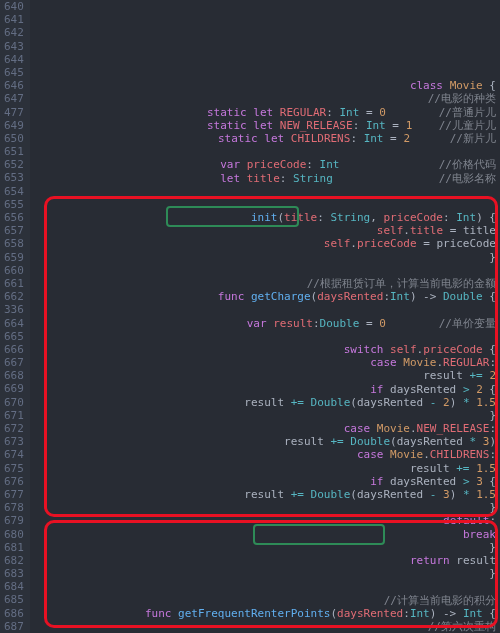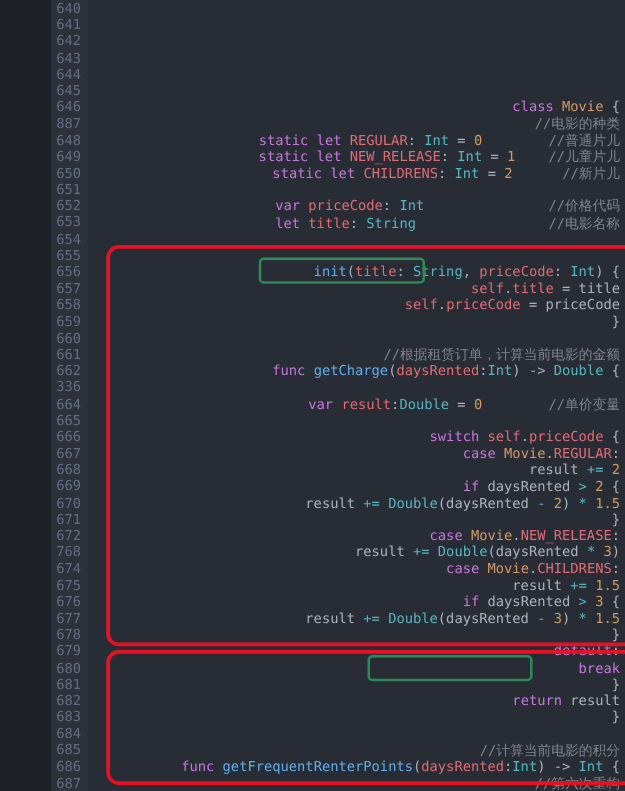--- a/index.html
+++ b/index.html
@@ -16,21 +16,20 @@
   .editor {
     display: flex;
   }
   .gutter {
     background: #2c313a;
     color: #636d83;
     text-align: right;
     padding: 0 6px 0 4px;
     user-select: none;
     flex: 0 0 auto;
-    margin-left: 41px;
   }
   .gutter div { height: 13.2px; }
   .code {
     background: #282c34;
     padding: 0 4px;
     position: relative;
     flex: 1 1 auto;
     white-space: pre;
   }
   .line { height: 13.2px; text-align: right; }
@@ -63,22 +62,22 @@
 
 <div class="editor">
   <div class="gutter" id="gutter">
       <div>640</div>
       <div>641</div>
       <div>642</div>
       <div>643</div>
       <div>644</div>
       <div>645</div>
       <div>646</div>
-      <div>887</div>
-      <div>648</div>
+      <div>647</div>
+      <div>477</div>
       <div>649</div>
       <div>650</div>
       <div>651</div>
       <div>652</div>
       <div>653</div>
       <div>654</div>
       <div>655</div>
       <div>656</div>
       <div>657</div>
       <div>658</div>
@@ -89,21 +88,21 @@
       <div>336</div>
       <div>664</div>
       <div>665</div>
       <div>666</div>
       <div>667</div>
       <div>668</div>
       <div>669</div>
       <div>670</div>
       <div>671</div>
       <div>672</div>
-      <div>768</div>
+      <div>673</div>
       <div>674</div>
       <div>675</div>
       <div>676</div>
       <div>677</div>
       <div>678</div>
       <div>679</div>
       <div>680</div>
       <div>681</div>
       <div>682</div>
       <div>683</div>

